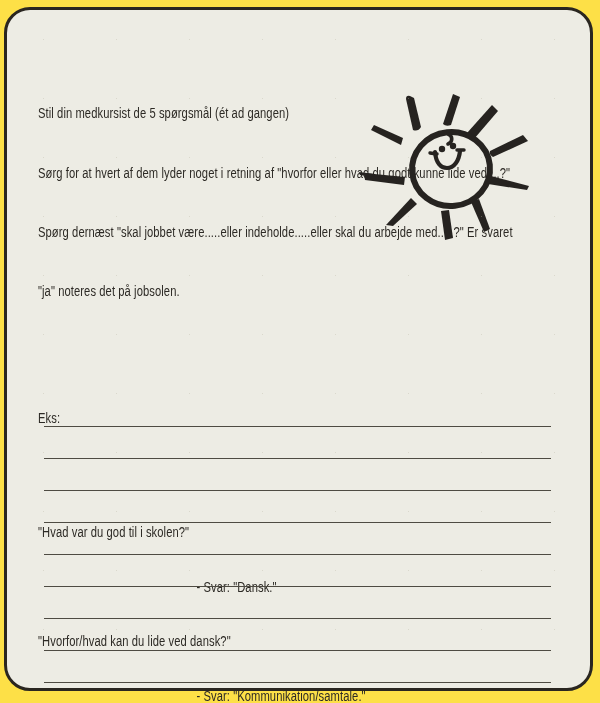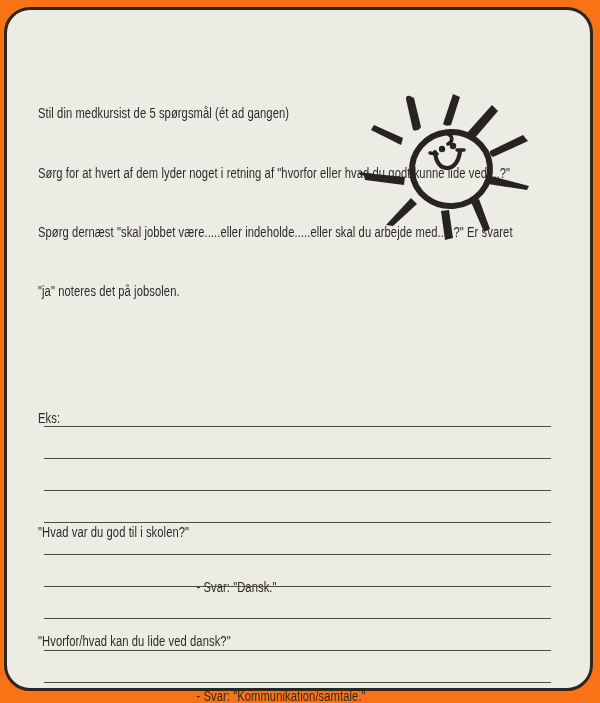--- a/index.html
+++ b/index.html
@@ -1,19 +1,19 @@
 <!DOCTYPE html>
 <html><head>
 <meta charset="utf-8">
 <style>
   html,body { margin:0; padding:0; }
   .page {
     position:relative;
     width:600px; height:703px;
-    background:#f97316;
+    background:#fde047;
     font-family:"Liberation Sans", sans-serif;
     overflow:hidden;
   }
   .sheet {
     position:absolute; left:4px; top:7px;
     width:589px; height:684px;
     box-sizing:border-box;
     background:#edece4;
     border:3px solid #2a2620;
     border-radius:26px;

